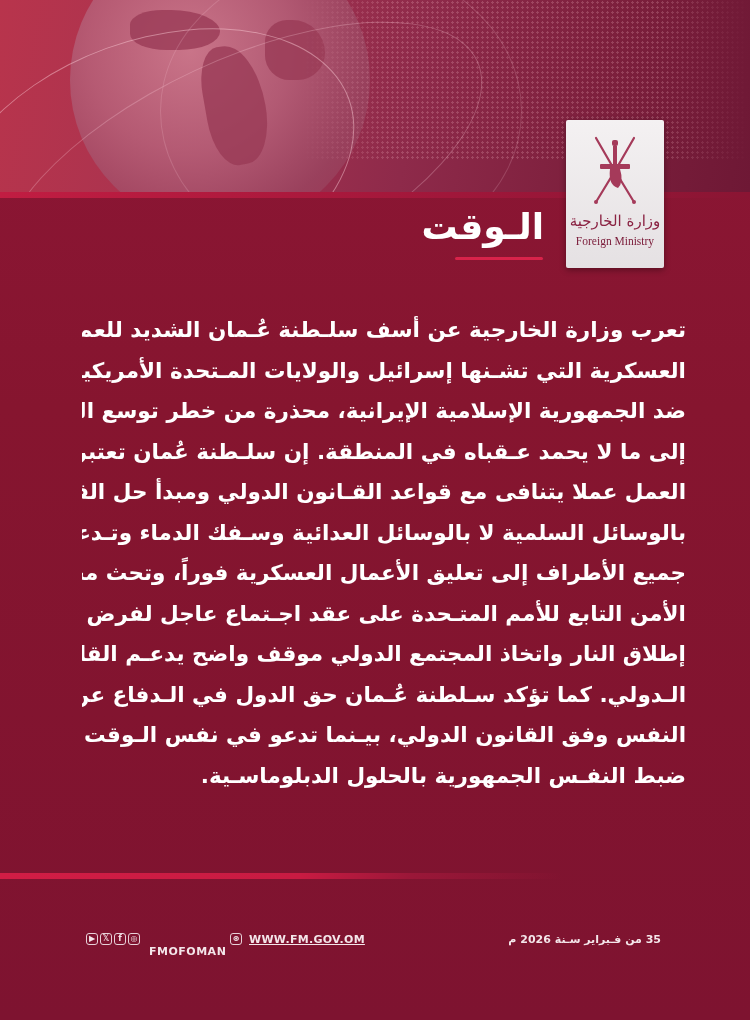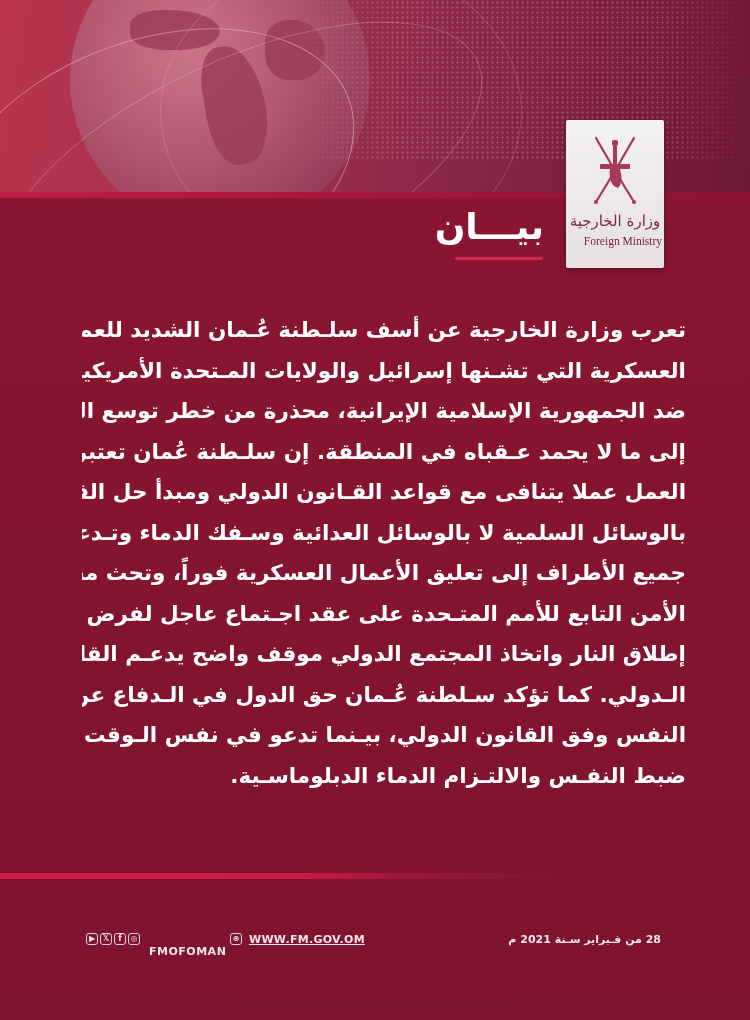--- a/index.html
+++ b/index.html
@@ -17,21 +17,21 @@
     background-image: radial-gradient(rgba(255,200,210,0.35) 1px, transparent 1.2px);
     background-size:5px 5px; opacity:0.6;
     -webkit-mask-image: linear-gradient(90deg, transparent 0%, #000 20%, #000 80%, transparent 100%); }
   .hero-band { position:absolute; left:0; top:192px; width:750px; height:6px; background:linear-gradient(90deg,#c11d42,#a0173a 60%, #8a1533); }
   .logo-card { position:absolute; left:566px; top:120px; width:98px; height:148px;
     background: linear-gradient(180deg, #f4f1f2 0%, #e5e1e3 100%); border-radius:2px;
     box-shadow: 0 2px 6px rgba(0,0,0,0.35); }
   .logo-emblem { position:absolute; left:20px; top:10px; width:58px; height:80px; }
   .logo-ar { position:absolute; left:0; top:92px; width:98px; text-align:center; color:#8a2242;
     font-family:"DejaVu Serif", serif; font-size:15px; direction:rtl; }
-  .logo-en { position:absolute; left:8px; top:115px; width:98px; text-align:center; color:#7a1a38;
+  .logo-en { position:absolute; left:0; top:115px; width:98px; text-align:center; color:#7a1a38;
     font-family:"Liberation Serif", serif; font-size:11.5px; }
   .title { position:absolute; right:206px; top:206px; color:#ffffff; font-size:36px; font-weight:bold;
     direction:rtl; letter-spacing:2px; }
   .title-underline { position:absolute; left:455px; top:257px; width:88px; height:3px; background:#d8234a; border-radius:2px; }
   .body-text { position:absolute; left:82px; top:310px; width:604px; color:#ffffff; direction:rtl; text-align:justify;
     font-size:21.5px; font-weight:bold; line-height:40.5px; }
   .body-text .line { display:block; text-align-last:justify; white-space:nowrap; overflow:hidden; }
   .body-text .line.last { text-align-last:right; }
   .footer-band { position:absolute; left:0; top:873px; width:750px; height:6px;
     background: linear-gradient(90deg, #d11d45 0%, #c81b42 40%, #9a1738 55%, rgba(130,20,50,0) 75%); }
@@ -73,45 +73,45 @@
         <rect x="14" y="34" width="30" height="5" rx="1"></rect>
         <path d="M24 39 Q22 55 32 58 Q38 52 34 39 Z"></path>
         <circle cx="10" cy="72" r="2"></circle>
         <circle cx="48" cy="72" r="2"></circle>
       </g>
     </svg>
     <div class="logo-ar">وزارة الخارجية</div>
     <div class="logo-en">Foreign Ministry</div>
   </div>
 
-  <div class="title">بيـــان</div>
+  <div class="title">الـوقت</div>
   <div class="title-underline"></div>
 
   <div class="body-text">
     <span class="line">تعرب وزارة الخارجية عن أسف سلـطنة عُـمان الشديد للعمليات</span>
     <span class="line">العسكرية التي تشـنها إسرائيل والولايات المـتحدة الأمريكية</span>
     <span class="line">ضد الجمهورية الإسلامية الإيرانية، محذرة من خطر توسع الصراع</span>
     <span class="line">إلى ما لا يحمد عـقباه في المنطقة. إن سلـطنة عُمان تعتبر هذا</span>
     <span class="line">العمل عملا يتنافى مع قواعد القـانون الدولي ومبدأ حل القضايا</span>
     <span class="line">بالوسائل السلمية لا بالوسائل العدائية وسـفك الدماء وتـدعو</span>
     <span class="line">جميع الأطراف إلى تعليق الأعمال العسكرية فوراً، وتحث مجلس</span>
     <span class="line">الأمن التابع للأمم المتـحدة على عقد اجـتماع عاجل لفرض وقف</span>
     <span class="line">إطلاق النار واتخاذ المجتمع الدولي موقف واضح يدعـم القانون</span>
     <span class="line">الـدولي. كما تؤكد سـلطنة عُـمان حق الدول في الـدفاع عن</span>
     <span class="line">النفس وفق القانون الدولي، بيـنما تدعو في نفس الـوقت إلى</span>
-    <span class="line last">ضبط النفـس والالتـزام الدماء الدبلوماسـية.</span>
+    <span class="line last">ضبط النفـس الجمهورية بالحلول الدبلوماسـية.</span>
   </div>
 
   <div class="footer-band"></div>
 
   <div class="footer">
     <div class="social">
       <span class="sicon">▶</span>
       <span class="sicon">𝕏</span>
       <span class="sicon">f</span>
       <span class="sicon">◎</span>
     </div>
     <span class="handle">FMOFOMAN</span>
     <span class="sicon web-icon">⊛</span>
     <span class="web">WWW.FM.GOV.OM</span>
-    <span class="date">28 من فـبراير سـنة 2021 م</span>
+    <span class="date">35 من فـبراير سـنة 2026 م</span>
   </div>
 </div>
 
 </body></html>

